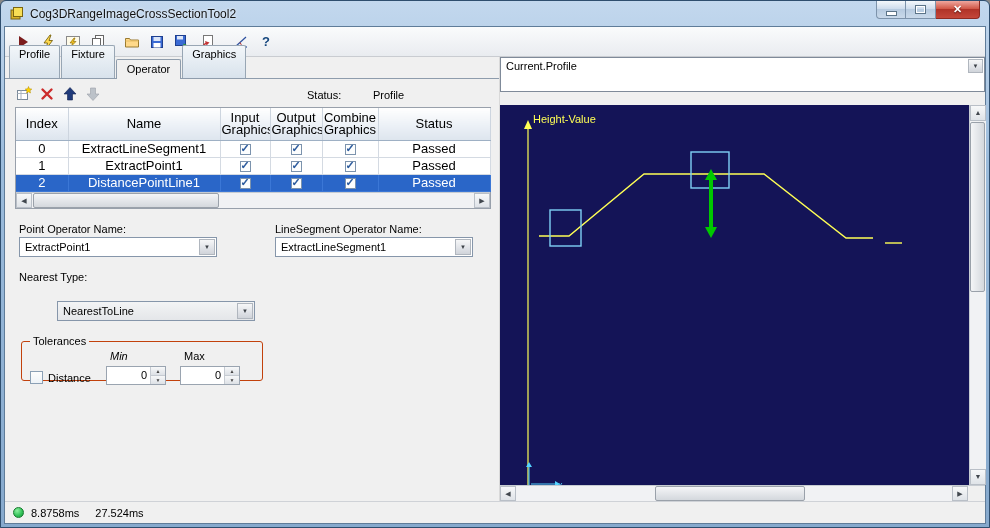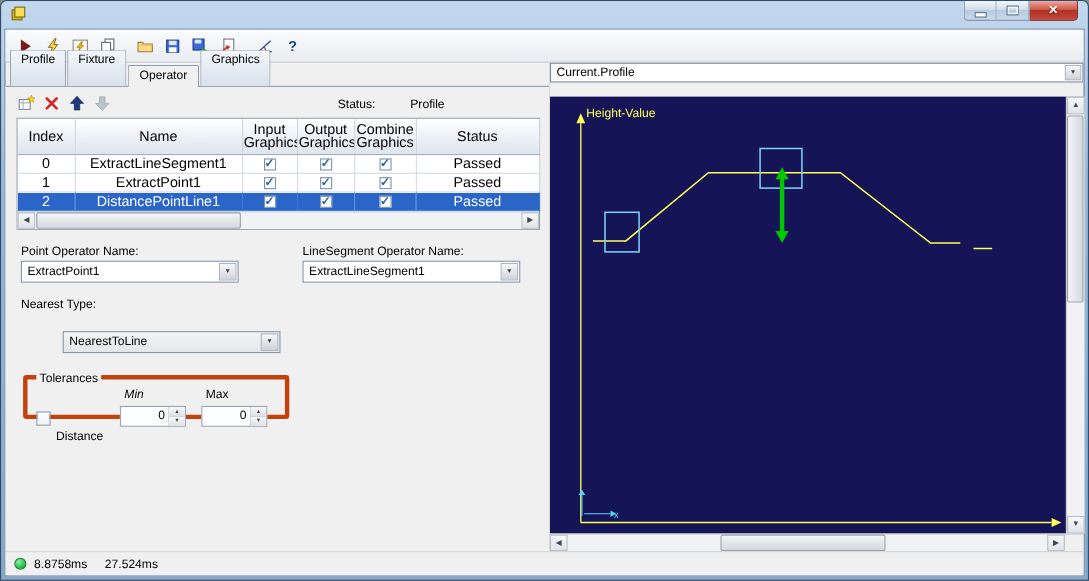--- a/index.html
+++ b/index.html
@@ -81,34 +81,34 @@
   
   .flabel { position:absolute; white-space:nowrap; }
   .combo { position:absolute; height:20px; background:#fff; border:1px solid #8696aa; line-height:18px;
            padding:0 20px 0 5px; white-space:nowrap; overflow:hidden; }
   .combo .dd { position:absolute; right:1px; top:1px; width:16px; height:16px;
                background:linear-gradient(#f6f7f8,#dfe2e7 60%,#d0d4da); border:1px solid #b0b6be;
                text-align:center; font-size:6px; line-height:15px; color:#3c4148; }
   .nt-combo { background:linear-gradient(#f3f4f5,#e4e6e9);margin-left:38px; }
 
   .groupbox { position:absolute; left:16px; top:262px; width:242px; height:40px;
-              border:4px solid #c2410c; border-radius:3px;padding-left:34px; }
+              border:1px solid #c2410c; border-radius:3px;padding-left:34px; }
   .groupbox .legend { position:absolute; top:-7px; left:8px; background:#f0f0f0; padding:0 3px; }
   .cbx { position:absolute; width:13px; height:13px; border:1px solid #8ba0b5;
          background:linear-gradient(#fdfdfd,#eef3f7); }
   .spin { position:absolute; width:60px; height:19px; border:1px solid #9aa4b0; background:#fff; display:flex; }
   .spin .val { flex:1; text-align:right; padding:2px 3px 0 0; }
   .spin .btns { width:15px; display:flex; flex-direction:column; border-left:1px solid #c6cbd2; }
   .spin .btns span { flex:1; font-size:5px; line-height:8px; text-align:center; color:#444;
                      background:linear-gradient(#f7f8f9,#dde1e6); }
   .spin .btns span:first-child { border-bottom:1px solid #c6cbd2; }
 
   
   .right-pane { flex:1; display:flex; flex-direction:column; min-width:0; border-left:1px solid #d9d9d9; }
-  .display-combo { position:relative; height:18px; line-height:16px; border:1px solid #7f8a99; background:#fff;
+  .display-combo { position:relative; height:35px; line-height:16px; border:1px solid #7f8a99; background:#fff;
                    padding:0 20px 0 5px; white-space:nowrap; }
   .display-combo .dd { position:absolute; right:1px; top:1px; width:15px; height:14px;
                background:linear-gradient(#f6f7f8,#dfe2e7 60%,#d0d4da); border:1px solid #b0b6be;
                text-align:center; font-size:6px; line-height:13px; color:#3c4148; }
   .plot-row { flex:1; display:flex; min-height:0;margin-top:13px; }
   .plot-row svg { display:block; flex:none; }
   .hscroll-row { height:16px; display:flex; }
   .hscroll-row .hsb { flex:1; border-top:1px solid #c7ccd2; }
   .sb-corner { width:17px; height:16px; background:#f0f0f0; border-top:1px solid #c7ccd2; }
 
@@ -124,20 +124,21 @@
 
 <div class="window">
 
   <div class="titlebar">
     <span>
       <svg width="14" height="14" viewBox="0 0 14 14">
         <rect x="1" y="4" width="9" height="9" fill="#d8b32a" stroke="#7a6510"></rect>
         <rect x="3.5" y="1.5" width="9" height="9" fill="#f7de55" stroke="#7a6510"></rect>
       </svg>
     </span>
+    <span class="title-text">Cog3DRangeImageCrossSectionTool2</span>
     <span class="win-buttons">
       <span class="win-btn min">
           <span class="glyph-min"></span>
         </span>
       <span class="win-btn max">
           <span class="glyph-max"></span>
         </span>
       <span class="win-btn close">
           <span>✕</span>
         </span>
@@ -316,21 +317,21 @@
 
           <span class="flabel" style="left:14px; top:192px;text-align:center;">Nearest Type:</span>
           <div class="combo nt-combo" style="left:14px; top:222px; width:198px;">
             <span>NearestToLine</span>
             <span class="dd">▼</span>
           </div>
 
           <div class="groupbox">
             <span class="legend">Tolerances</span>
             <span class="cbx" style="left:8px; top:29px;"></span>
-            <span class="flabel" style="left:26px; top:30px;margin-top:16px;">Distance</span>
+            <span class="flabel" style="left:26px; top:30px;">Distance</span>
             <span class="flabel" style="left:88px; top:8px;font-style:italic;">Min</span>
             <div class="spin" style="left:84px; top:24px;">
               <span class="val">0</span>
               <span class="btns">
                 <span>▲</span>
                 <span>▼</span>
               </span>
             </div>
             <span class="flabel" style="left:162px; top:8px;">Max</span>
             <div class="spin" style="left:158px; top:24px;">

